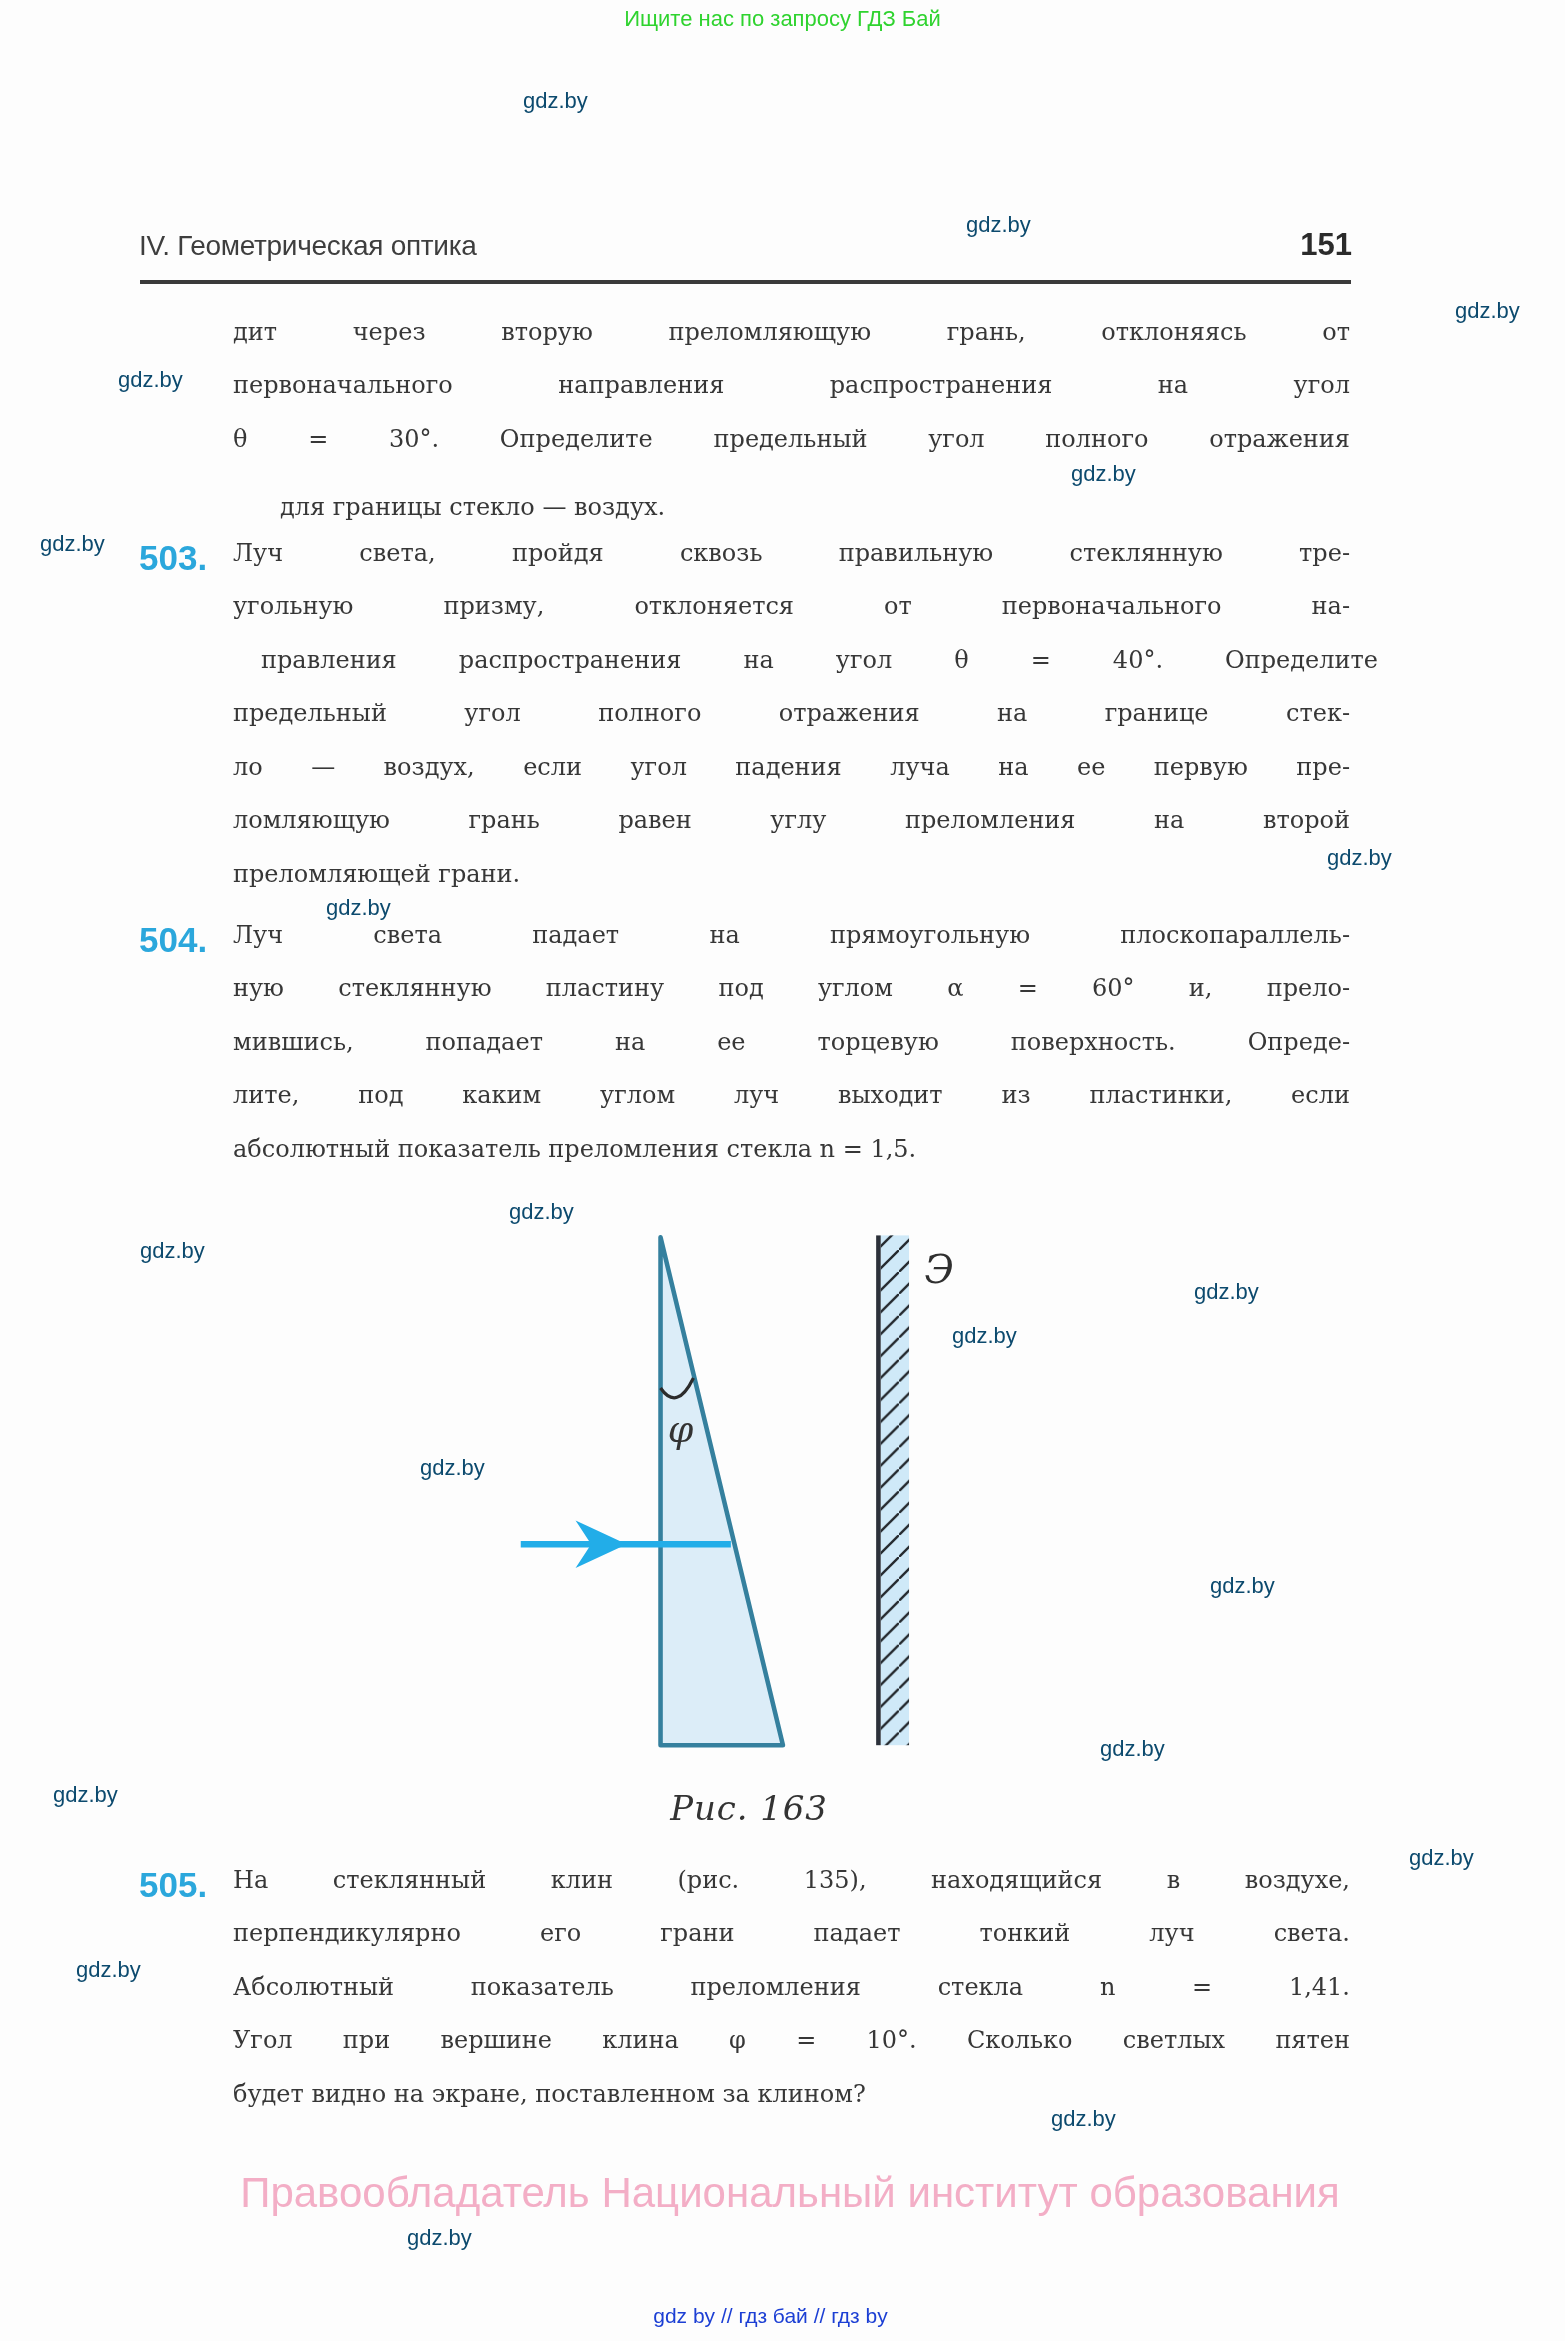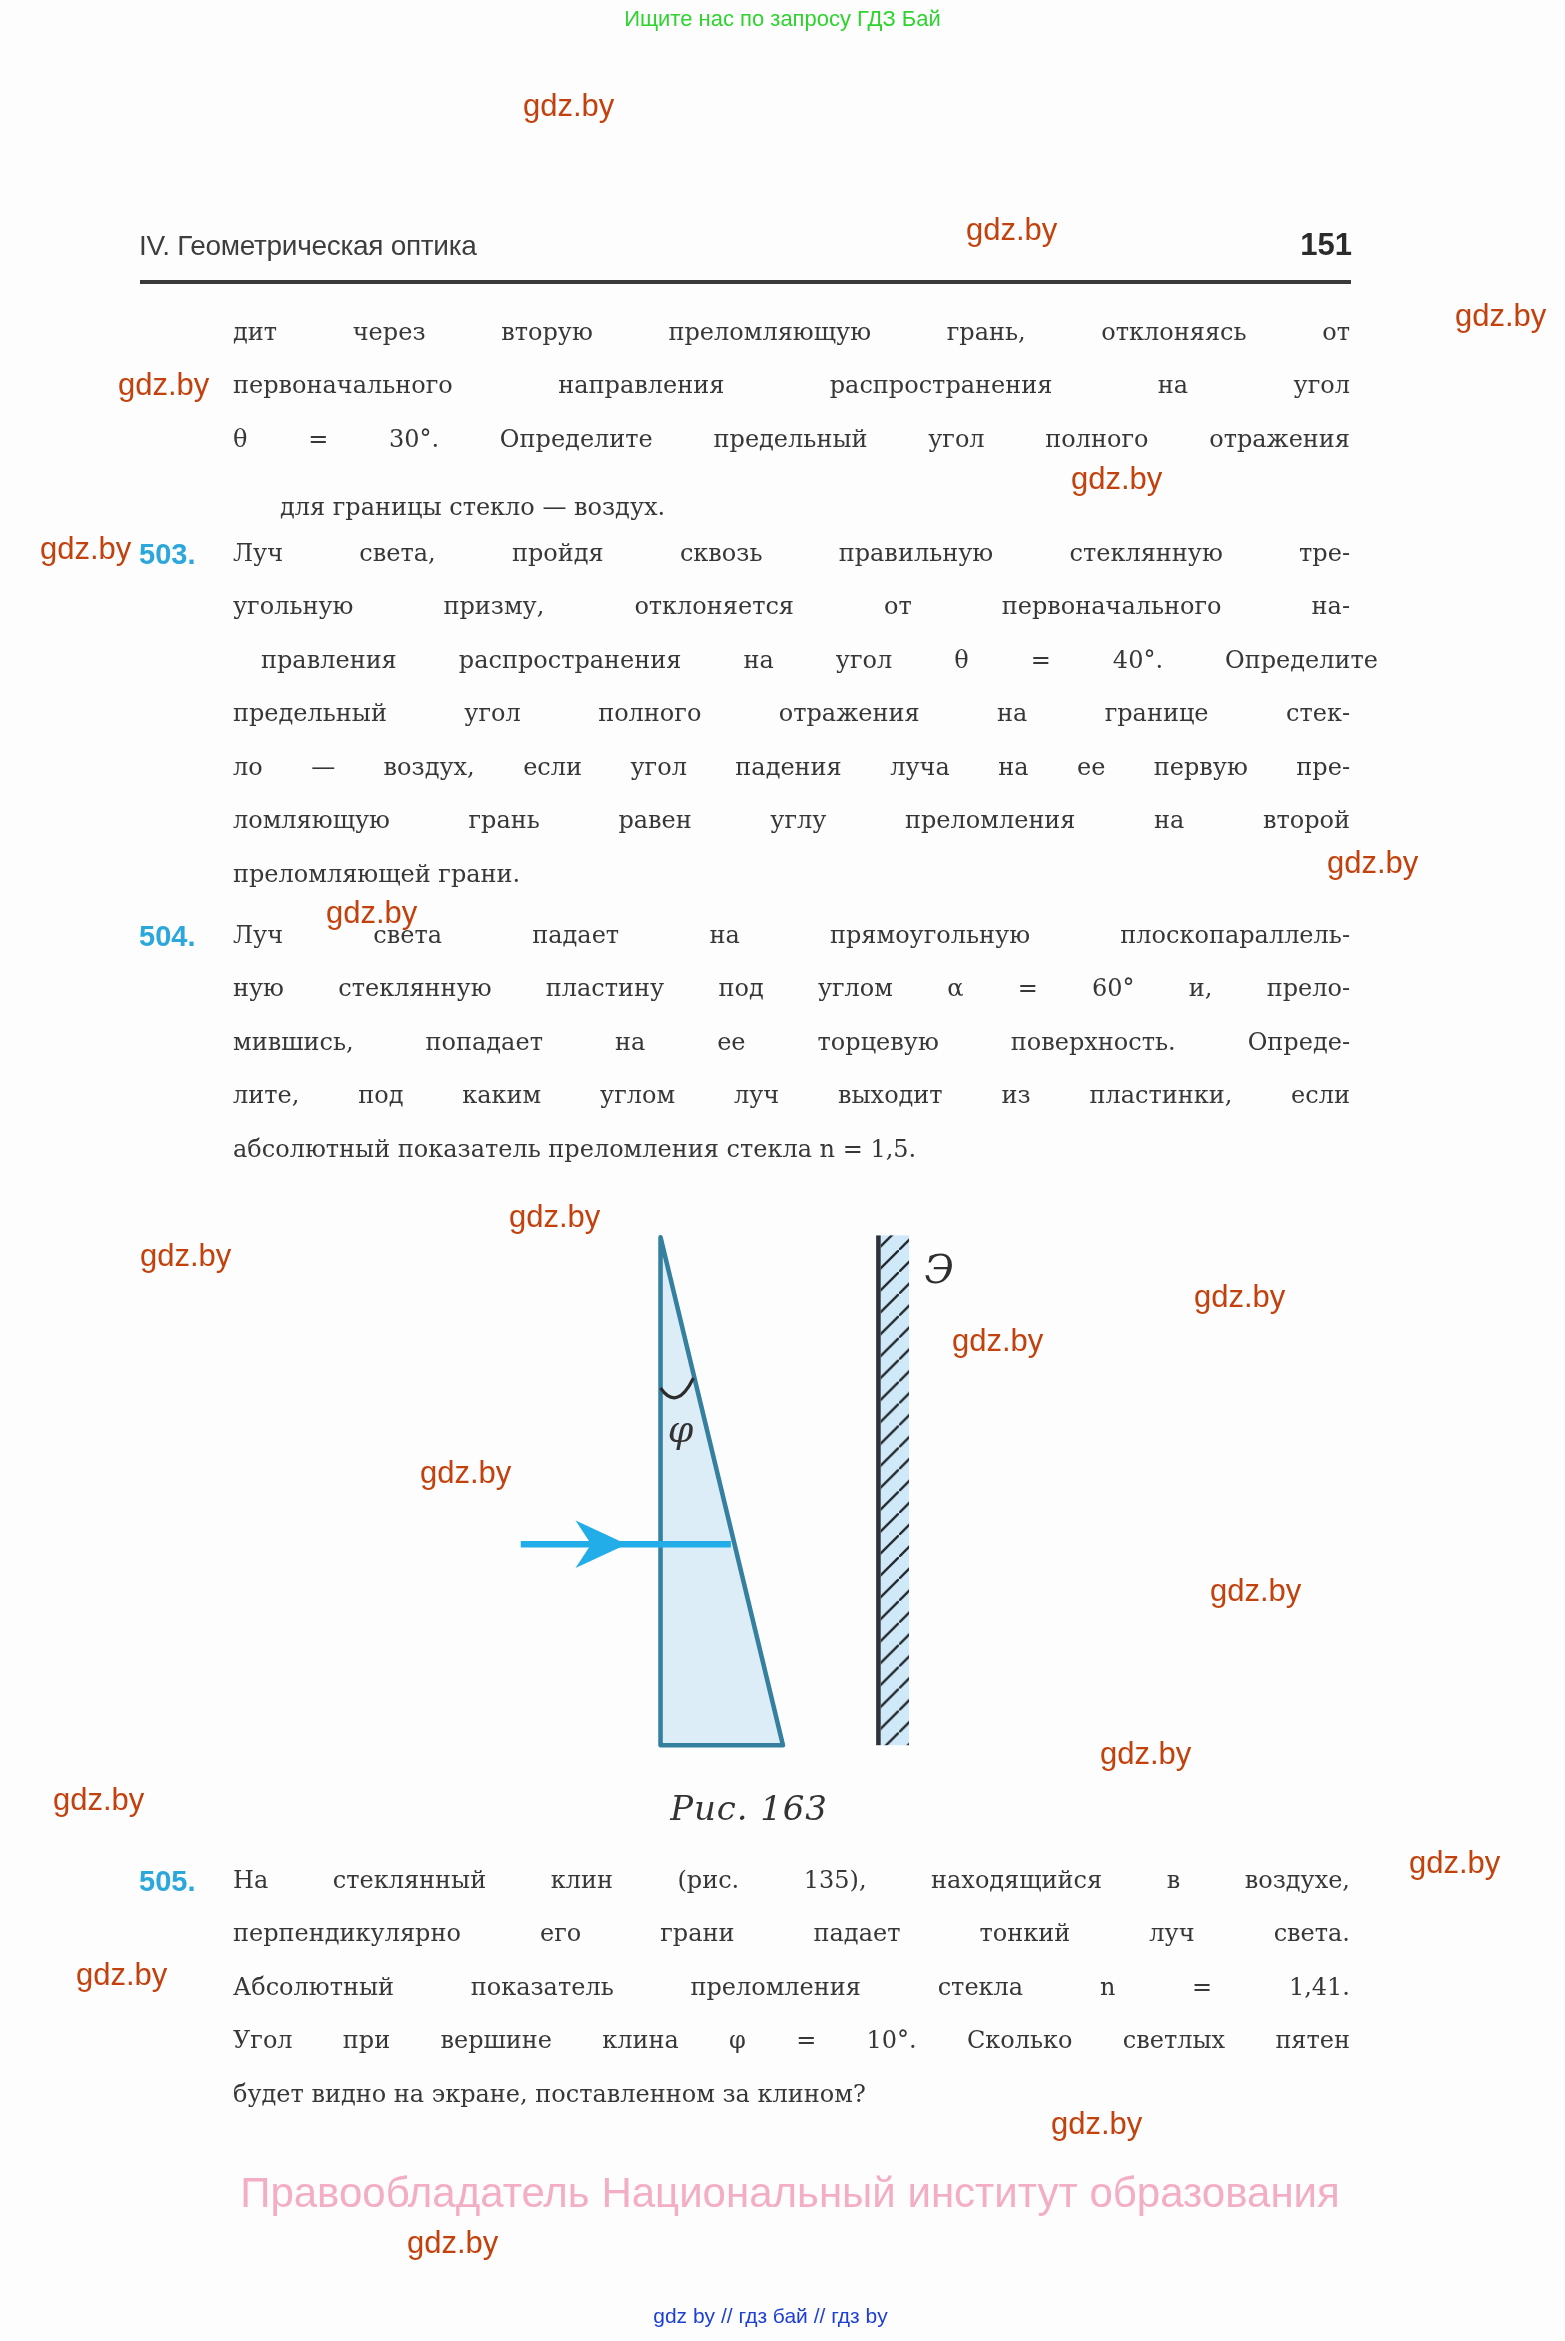--- a/index.html
+++ b/index.html
@@ -2,31 +2,31 @@
 <html style="font-size:14.6px"><head>
 <meta charset="utf-8">
 <style>
   html,body{margin:0;padding:0;background:#ffffff;}
   #page{position:relative;width:1565px;height:2342px;background:#fdfdfd;overflow:hidden;
         font-family:"Liberation Sans",sans-serif;}
   .abs{position:absolute;}
   
   #banner{left:0;top:5.5px;width:1565px;text-align:center;font-size:22px;color:#2fd32f;}
   
-  .wm{font-size:31px;color:#c2410c;white-space:nowrap;}
+  .wm{font-size:22px;color:#0c4a6e;white-space:nowrap;}
   
   #chapter{left:139px;top:230px;font-size:28px;color:#3e3e3e;letter-spacing:-0.3px;}
   #pagenum{left:1261px;top:227px;width:91px;text-align:right;font-size:31px;font-weight:bold;color:#2b2b2b;}
   #hrule{left:140px;top:280px;width:1211px;height:3.7px;background:#3a3a3a;}
   
   .tl{left:233px;width:1117px;font-family:"DejaVu Serif",serif;font-size:24px;line-height:1.2;
       color:#373737;white-space:normal;}
   .just{text-align:justify;text-align-last:justify;}
   .last{text-align:left;}
-  .pnum{left:139px;width:88px;font-size:29px;font-weight:bold;color:#2ba7dc;line-height:1.2;}
+  .pnum{left:139px;width:88px;font-size:35px;font-weight:bold;color:#2ba7dc;line-height:1.2;}
   
   #figsvg{left:0;top:0;pointer-events:none;}
   #figcaption{left:612px;top:1788px;width:274px;text-align:center;font-family:"DejaVu Serif",serif;
       font-style:italic;font-size:34px;letter-spacing:0.9px;color:#333333;}
   
   #pinkline{left:164px;top:2169px;width:1252px;text-align:center;font-size:42px;color:#f3aec6;}
   #bluelinks{left:542px;top:2304px;width:457px;text-align:center;font-size:21px;color:#1c3fd4;cursor:pointer;}
 </style>
 </head>
 <body>

